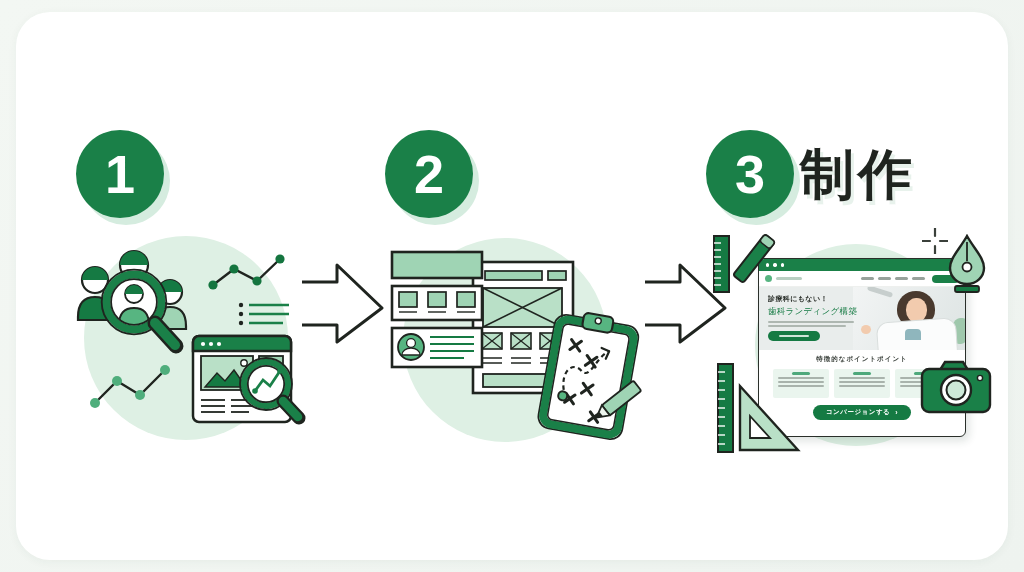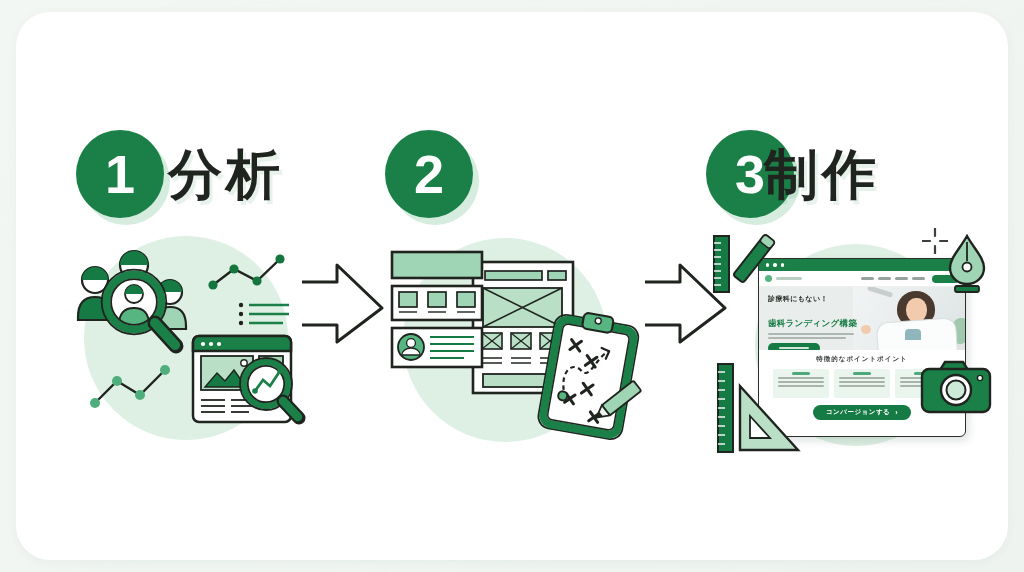--- a/index.html
+++ b/index.html
@@ -7,42 +7,42 @@
   .canvas{position:relative;width:1024px;height:572px;overflow:hidden;background:linear-gradient(135deg,#f3f7f3,#eef3ef);}
   .card{position:absolute;left:16px;top:12px;right:16px;bottom:12px;background:#ffffff;border-radius:34px;box-shadow:0 2px 10px rgba(40,80,60,.05);}
 
   
   .step-circle{position:absolute;width:88px;height:88px;border-radius:50%;background:#1a8048;color:#fff;
     display:flex;align-items:center;justify-content:center;font-size:54px;font-weight:bold;
     box-shadow:6px 7px 0 #d5ecdf;}
   .step-label{position:absolute;top:130px;height:88px;line-height:88px;font-size:54px;font-weight:800;color:#1f241f;
     letter-spacing:4px;text-shadow:3px 4px 0 rgba(26,128,72,.10);}
   #c1{left:76px;top:130px;} #c2{left:385px;top:130px;} #c3{left:706px;top:130px;}
-  #l1{left:168px;} #l2{left:487px;} #l3{left:764px;}
+  #l1{left:168px;} #l2{left:487px;} #l3{left:800px;}
 
   .arrow-svg{position:absolute;width:82px;height:84px;}
   #arrow1{left:302px;top:262px;} #arrow2{left:645px;top:262px;}
 
   .illus{position:absolute;}
 
   
   .mini-browser{position:absolute;left:758px;top:258px;width:206px;height:177px;background:#fff;
     border:1.6px solid #2a2f2a;border-radius:6px;box-shadow:3px 4px 9px rgba(30,60,45,.14);z-index:3;overflow:hidden;}
   .mb-titlebar{height:12px;background:#1a8048;display:flex;align-items:center;padding-left:7px;gap:4px;}
   .mb-dot{width:3.4px;height:3.4px;border-radius:50%;background:#fff;}
   .mb-nav{height:15px;display:flex;align-items:center;padding:0 6px;gap:4px;border-bottom:1px solid #eef0ee;}
   .mb-logo-mark{width:7px;height:7px;border-radius:50%;background:#57b581;}
   .mb-logo-bar{width:26px;height:3.5px;border-radius:2px;background:#b9cfc2;}
   .mb-nav-spacer{flex:1;}
   .mb-nav-bar{width:13px;height:2.6px;border-radius:2px;background:#98a29c;}
   .mb-nav-pill{width:27px;height:8px;border-radius:4px;background:#1a8048;margin-left:3px;}
   .mb-hero{position:relative;height:63px;background:#e9edec;overflow:hidden;}
   .mb-hero-text{position:absolute;left:9px;top:7px;z-index:2;}
   .mb-h1a{font-size:7px;font-weight:700;color:#2b302b;letter-spacing:.4px;}
-  .mb-h1b{font-size:8.5px;font-weight:700;color:#157a43;margin-top:14px;letter-spacing:.3px;}
+  .mb-h1b{font-size:8.5px;font-weight:400;color:#157a43;margin-top:2px;letter-spacing:.3px;}
   .mb-microbar{height:2px;border-radius:1px;background:#aeb7b1;margin-top:2.5px;}
   .mb-hero-btn{margin-top:4px;width:52px;height:10px;border-radius:5px;background:#157a43;display:flex;align-items:center;justify-content:center;}
   .mb-hero-btn span{display:block;width:30px;height:2.4px;border-radius:1px;background:#cfe6d8;}
   .mb-person{position:absolute;right:0;top:0;bottom:0;width:112px;background:linear-gradient(120deg,#f2f4f4,#dde4e3);}
   .mb-lamp{position:absolute;left:14px;top:2px;width:26px;height:5px;background:#c7cecd;border-radius:3px;transform:rotate(18deg);}
   .mb-plant{position:absolute;right:-4px;bottom:6px;width:18px;height:26px;background:#9fc8ac;border-radius:60% 40% 50% 50%;}
   .mb-hair{position:absolute;right:30px;top:4px;width:38px;height:36px;background:#49392e;border-radius:50% 50% 46% 46%;}
   .mb-face{position:absolute;right:38px;top:11px;width:21px;height:24px;background:#f2cbae;border-radius:48%;}
   .mb-coat{position:absolute;right:8px;bottom:-8px;width:78px;height:36px;background:#fbfcfc;border:1px solid #d9dedd;border-radius:12px 12px 0 0;transform:rotate(-4deg);}
   .mb-shirt{position:absolute;right:44px;bottom:10px;width:16px;height:11px;background:#8fb6bd;border-radius:4px 4px 0 0;}
@@ -60,21 +60,20 @@
 </style>
 </head>
 <body>
 
 <div class="canvas">
   <div class="card"></div>
 
   <div class="step-circle" id="c1">
       <span>1</span>
     </div>
-  <div class="step-label" id="l1">分析</div>
   <div class="step-circle" id="c2">
       <span>2</span>
     </div>
   <div class="step-circle" id="c3">
       <span>3</span>
     </div>
   <div class="step-label" id="l3">制作</div>
 
   <svg class="arrow-svg" id="arrow1" viewBox="0 0 82 84">
     <path d="M0,20 H35 V3 L80,46 L35,80 V63 H0" fill="#ffffff" stroke="#1f241f" stroke-width="3" stroke-linejoin="round" fill-rule="nonzero"></path>

